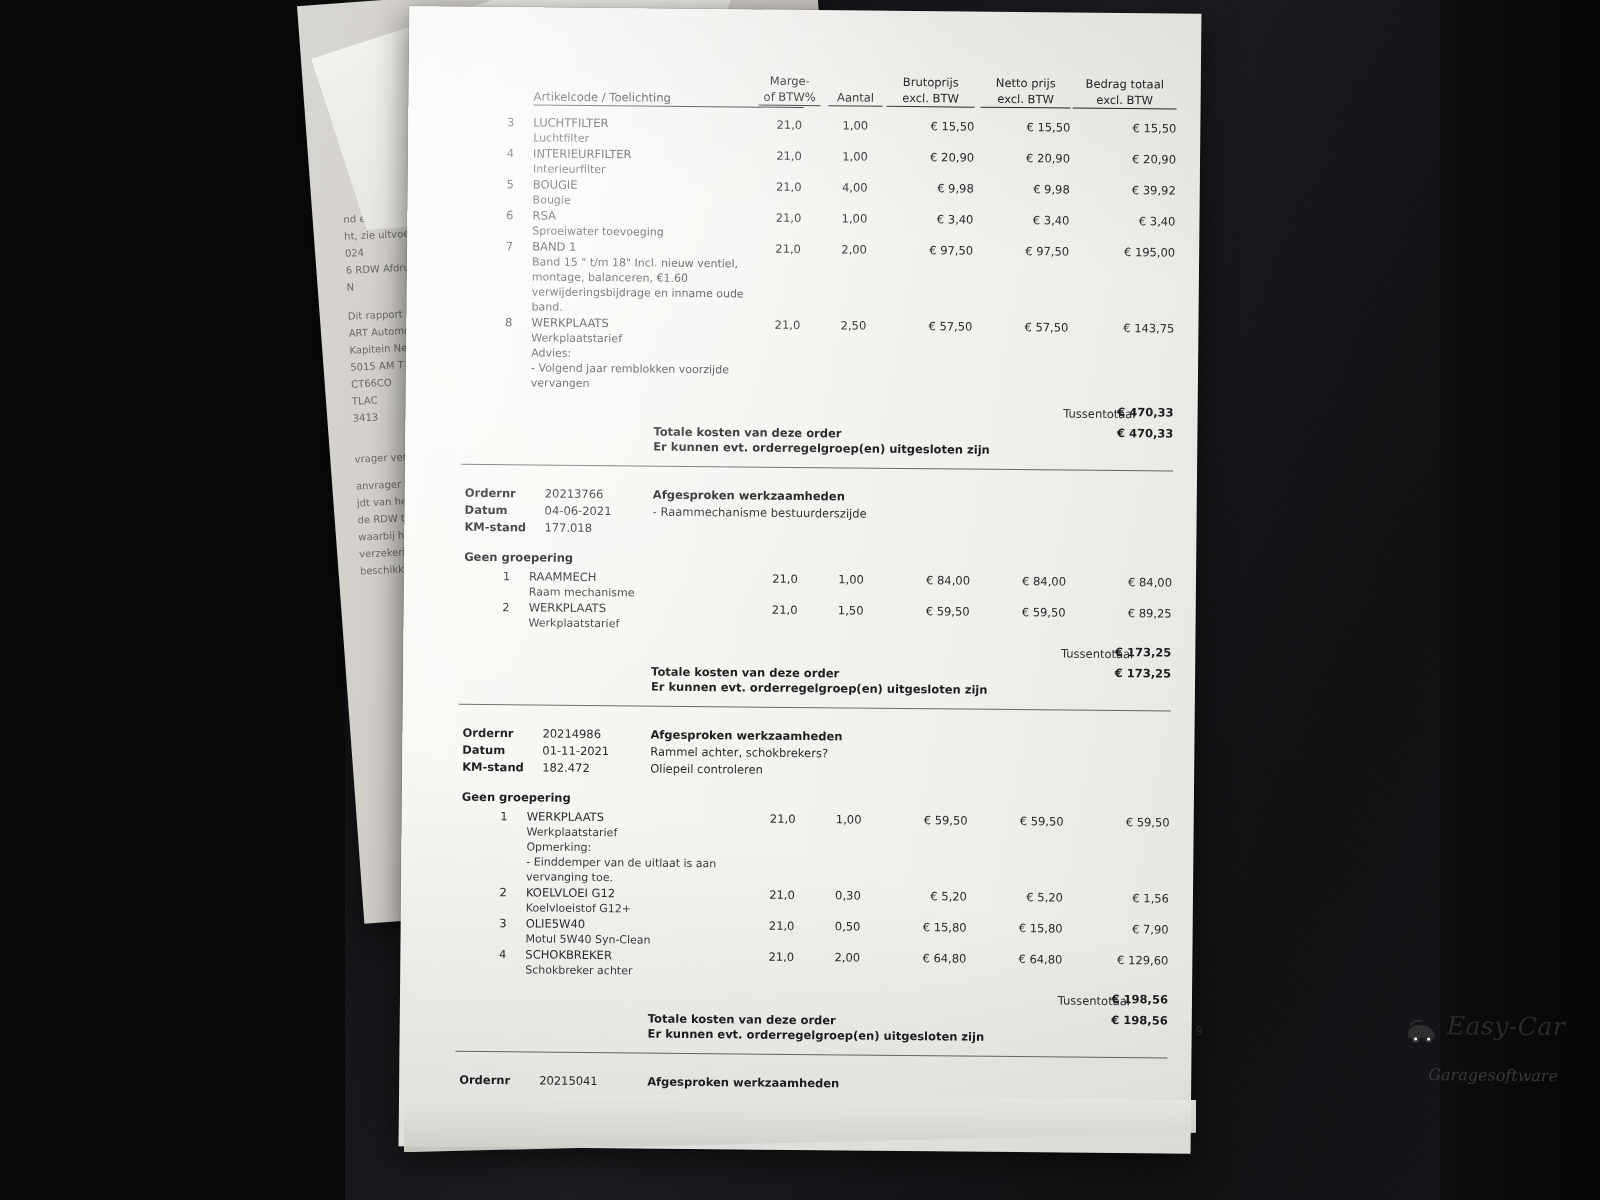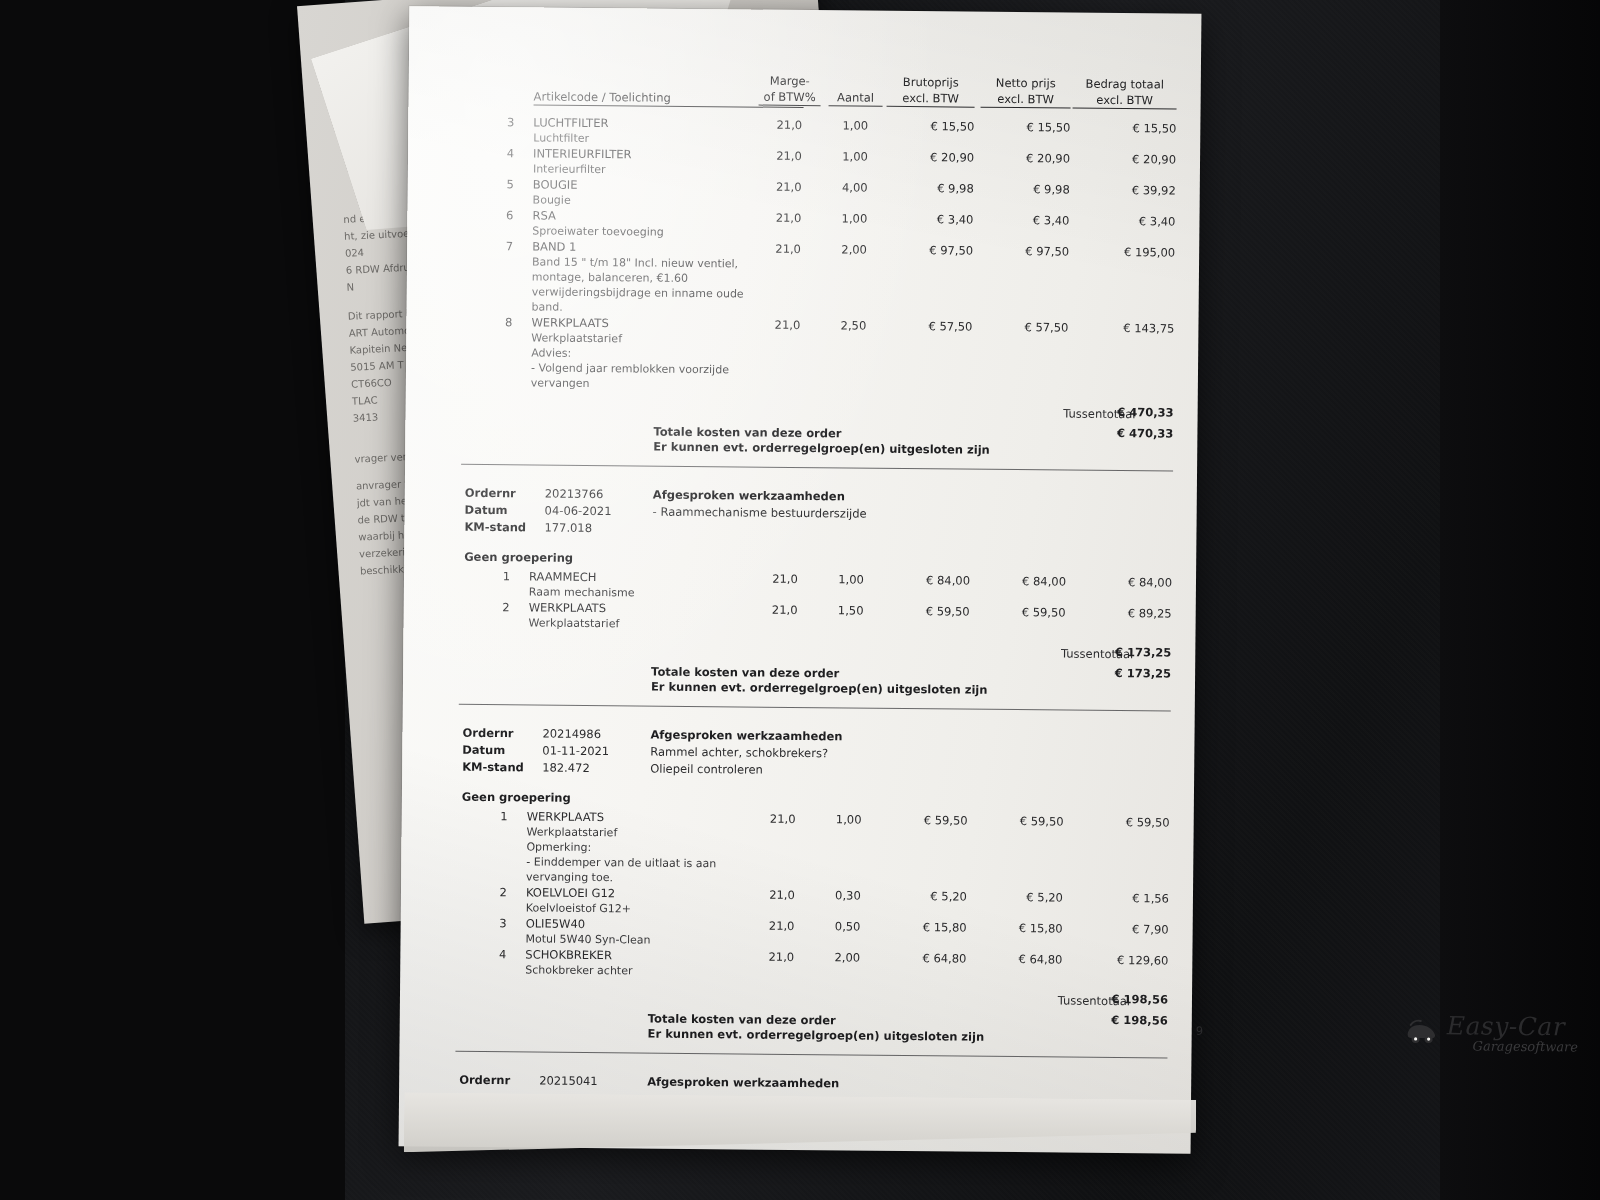--- a/index.html
+++ b/index.html
@@ -73,22 +73,22 @@
   .sep{position:absolute;height:1.1px;background:#3a3a3c;opacity:.75;}
 
   .lbl{position:absolute;font-weight:bold;font-size:11.5px;color:#1e1e20;}
   .val{position:absolute;font-size:11.5px;color:#2b2b2d;}
 
   
   .logo{position:absolute;left:1005px;top:995px;width:170px;height:70px;}
   .logo .mark{position:absolute;left:0;top:2px;width:34px;height:34px;}
   .logo .brand{position:absolute;left:42px;top:0px;font-size:25px;color:#2b2b2d;
     font-family:"DejaVu Serif", serif;font-style:italic;letter-spacing:.5px;}
-  .logo .sub{position:absolute;left:24px;top:27px;font-size:13px;color:#3a3a3c;
-    font-family:"DejaVu Serif", serif;font-style:italic;margin-left:44px;}
+  .logo .sub{position:absolute;left:24px;top:54px;font-size:16px;color:#3a3a3c;
+    font-family:"DejaVu Serif", serif;font-style:italic;}
   .pagenum{position:absolute;left:796px;top:1010px;font-size:11.5px;color:#2b2b2d;}
 
   .curl{position:absolute;left:404px;top:1096px;width:792px;height:60px;
     background:linear-gradient(180deg,#e7e5e1 0%,#d9d7d2 60%,#cfcdc8 100%);
     transform:rotate(0.55deg);
     clip-path:polygon(0 0,100% 0,100% 55%,0 100%);
     opacity:.95;}
 </style>
 </head>
 <body>

